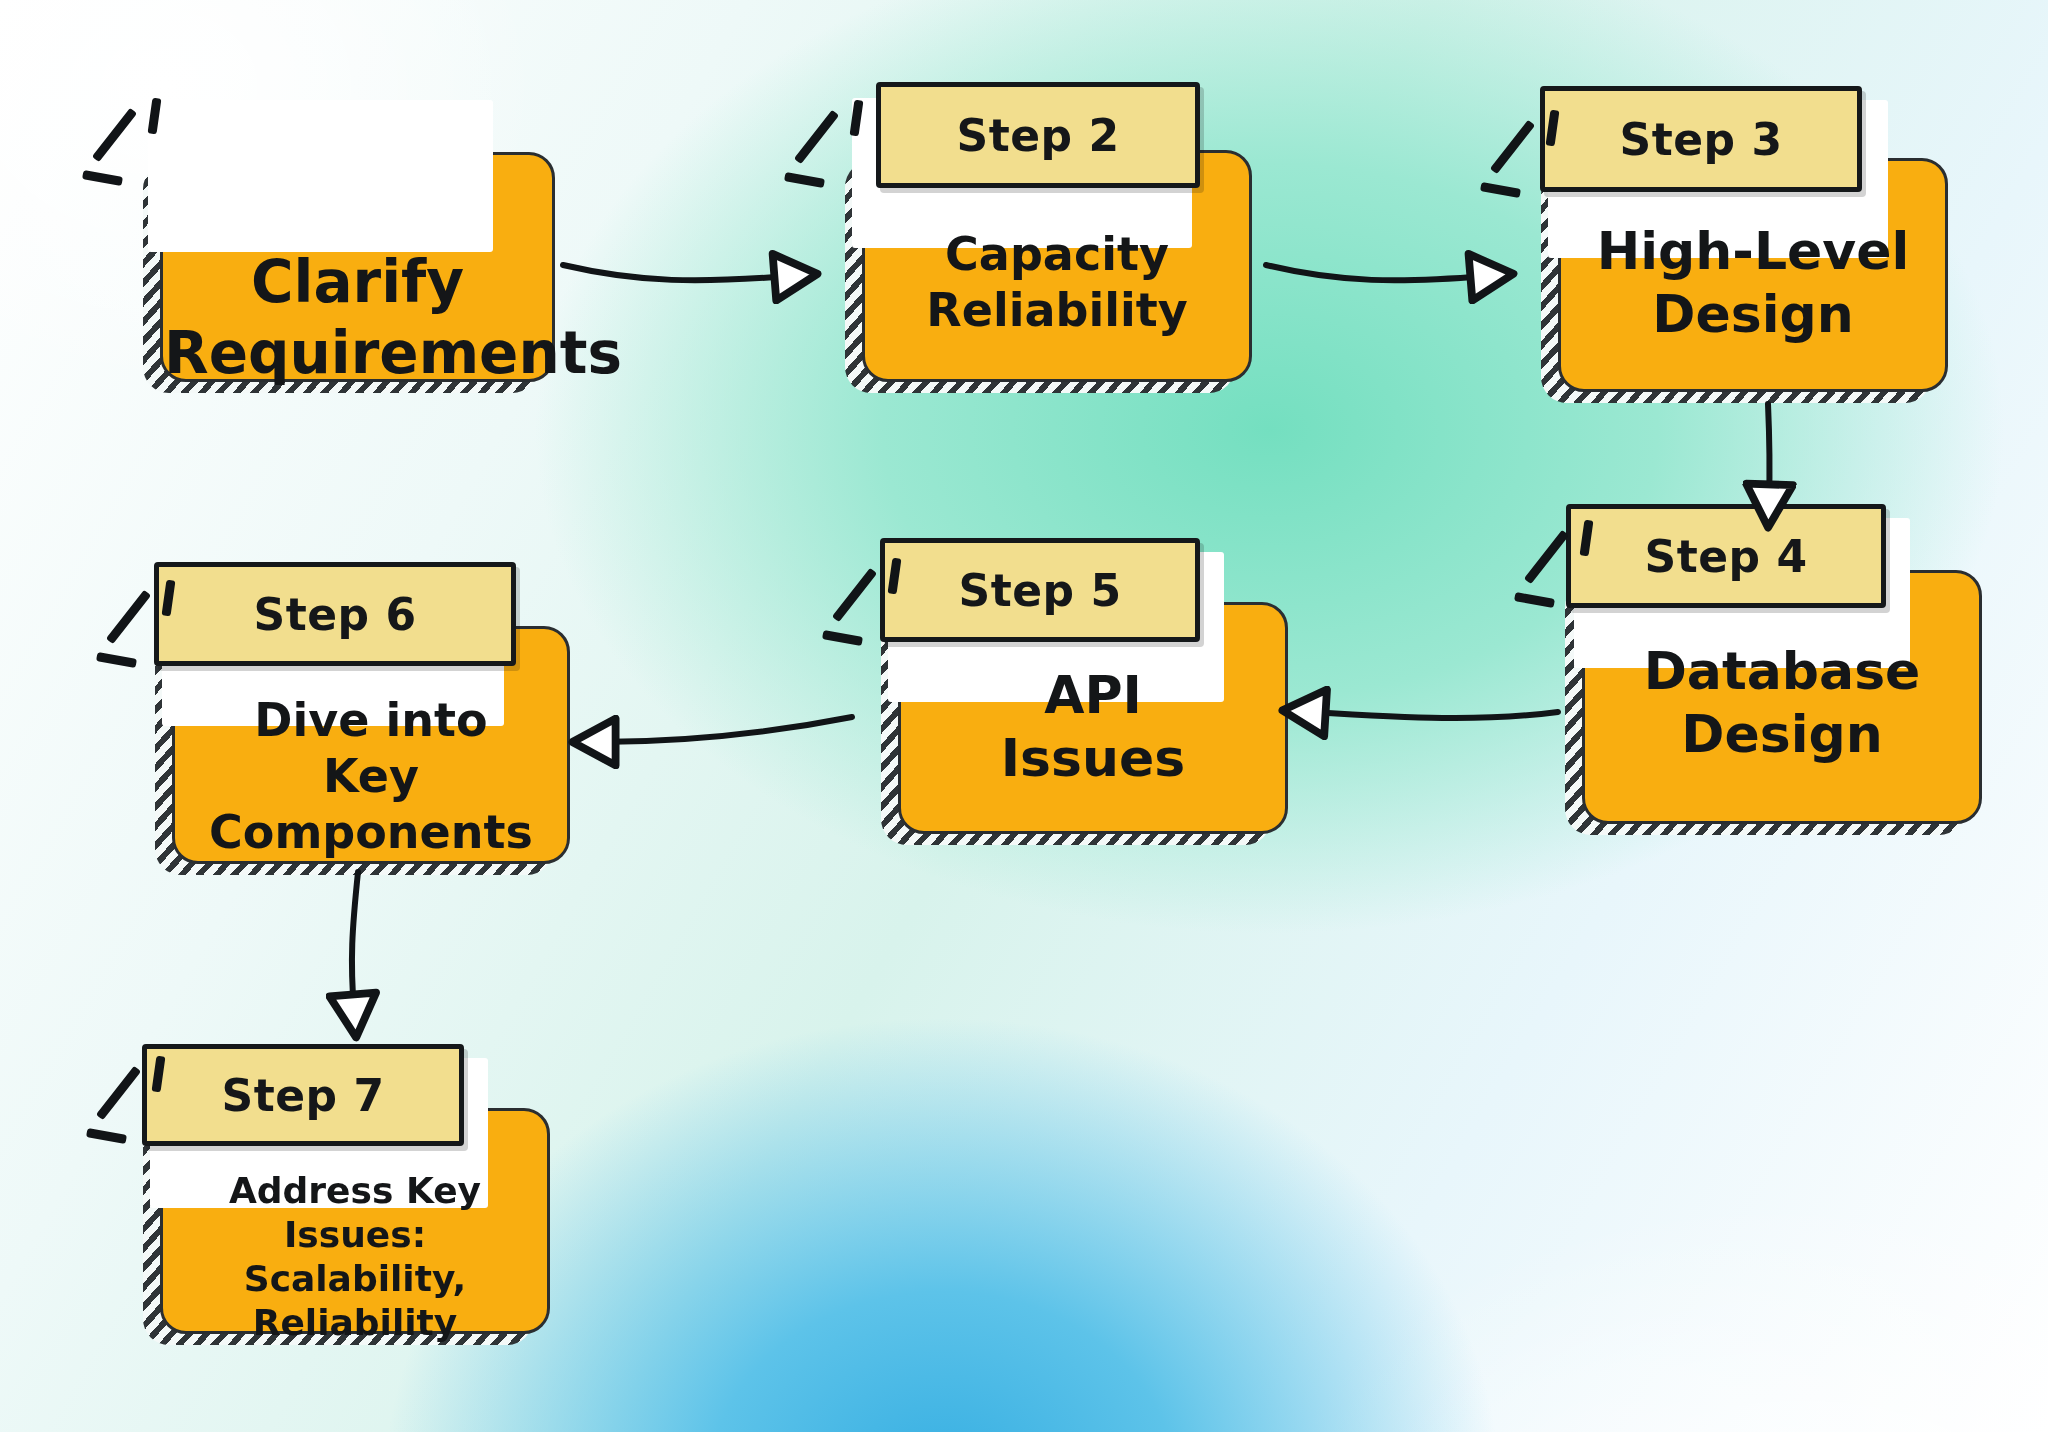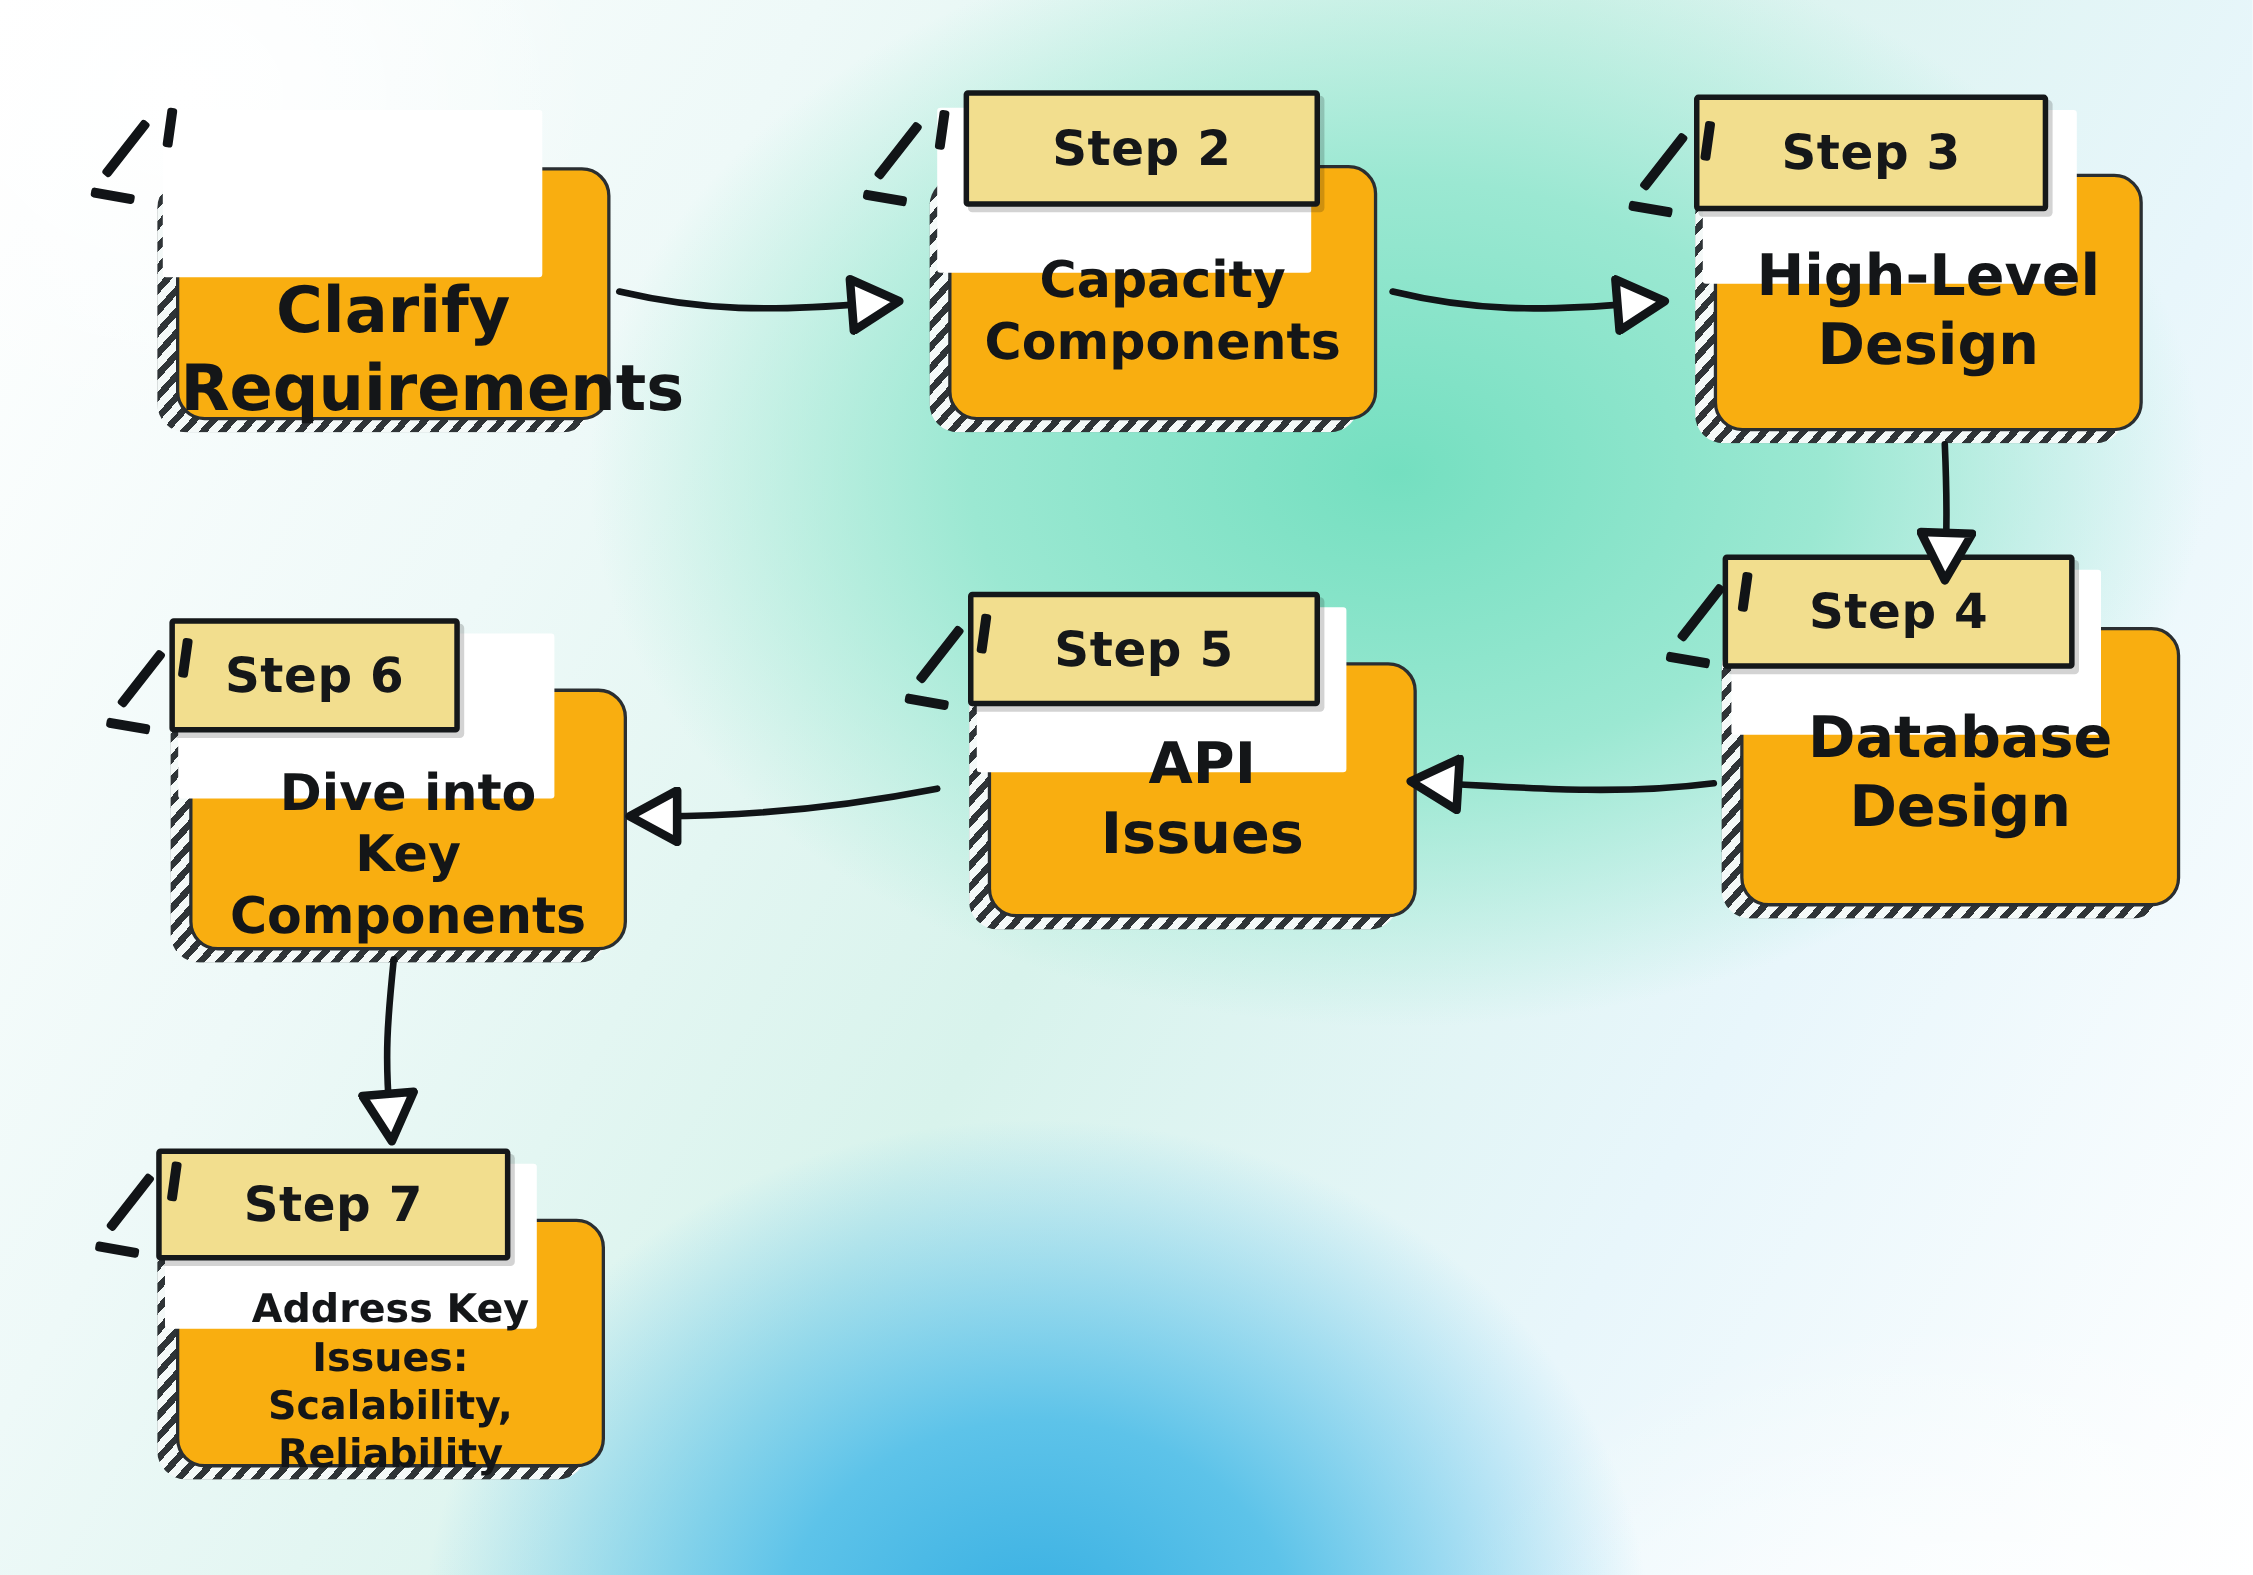--- a/index.html
+++ b/index.html
@@ -170,21 +170,21 @@
       <i class="s3"></i>
   </div>
   <div class="node" style="left:862px; top:150px; width:390px; height:232px;">
     <div class="node-shadow"></div>
     <div class="node-body"></div>
     <div class="node-paper" style="left:-10px; top:-52px; width:340px; height:150px;"></div>
     <div class="node-tab" style="left:-18px; top:-68px; width:324px; height:106px;margin-left:32px;">
       <span class="node-tab-text">Step 2</span>
     </div>
     <div class="node-label" style="top:76px; font-size:46px;">Capacity
-Components</div>
+Reliability</div>
   </div>
 
   <div class="sparkle" style="left:1486px; top:110px; width:90px; height:110px;">
     <i class="s1"></i>
       <i class="s2"></i>
       <i class="s3"></i>
   </div>
   <div class="node" style="left:1558px; top:158px; width:390px; height:234px;">
     <div class="node-shadow"></div>
     <div class="node-body"></div>
@@ -230,21 +230,21 @@
 
   <div class="sparkle" style="left:102px; top:580px; width:90px; height:110px;">
     <i class="s1"></i>
       <i class="s2"></i>
       <i class="s3"></i>
   </div>
   <div class="node" style="left:172px; top:626px; width:398px; height:238px;">
     <div class="node-shadow"></div>
     <div class="node-body"></div>
     <div class="node-paper" style="left:-10px; top:-50px; width:342px; height:150px;"></div>
-    <div class="node-tab" style="left:-18px; top:-64px; width:264px; height:104px;">
+    <div class="node-tab" style="left:-18px; top:-64px; width:362px; height:104px;">
       <span class="node-tab-text">Step 6</span>
     </div>
     <div class="node-label" style="top:66px; font-size:46px;">Dive into
 Key Components</div>
   </div>
 
   <div class="sparkle" style="left:92px; top:1056px; width:90px; height:110px;">
     <i class="s1"></i>
       <i class="s2"></i>
       <i class="s3"></i>

